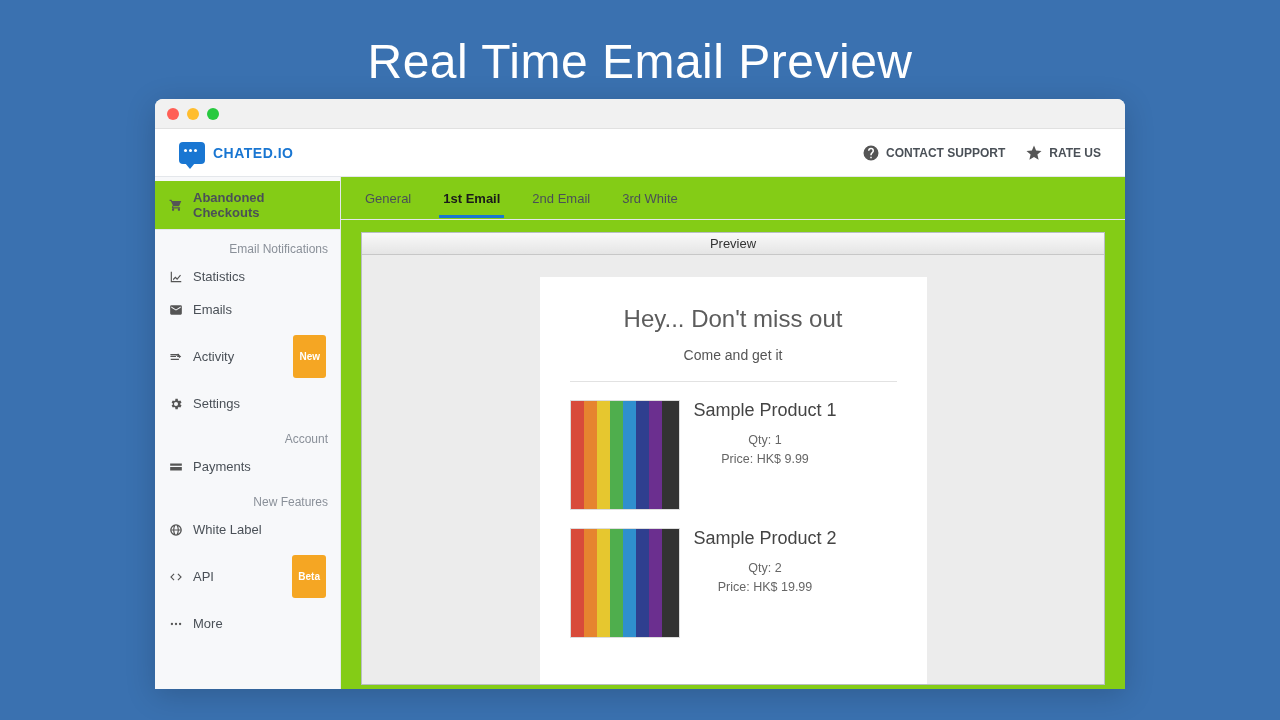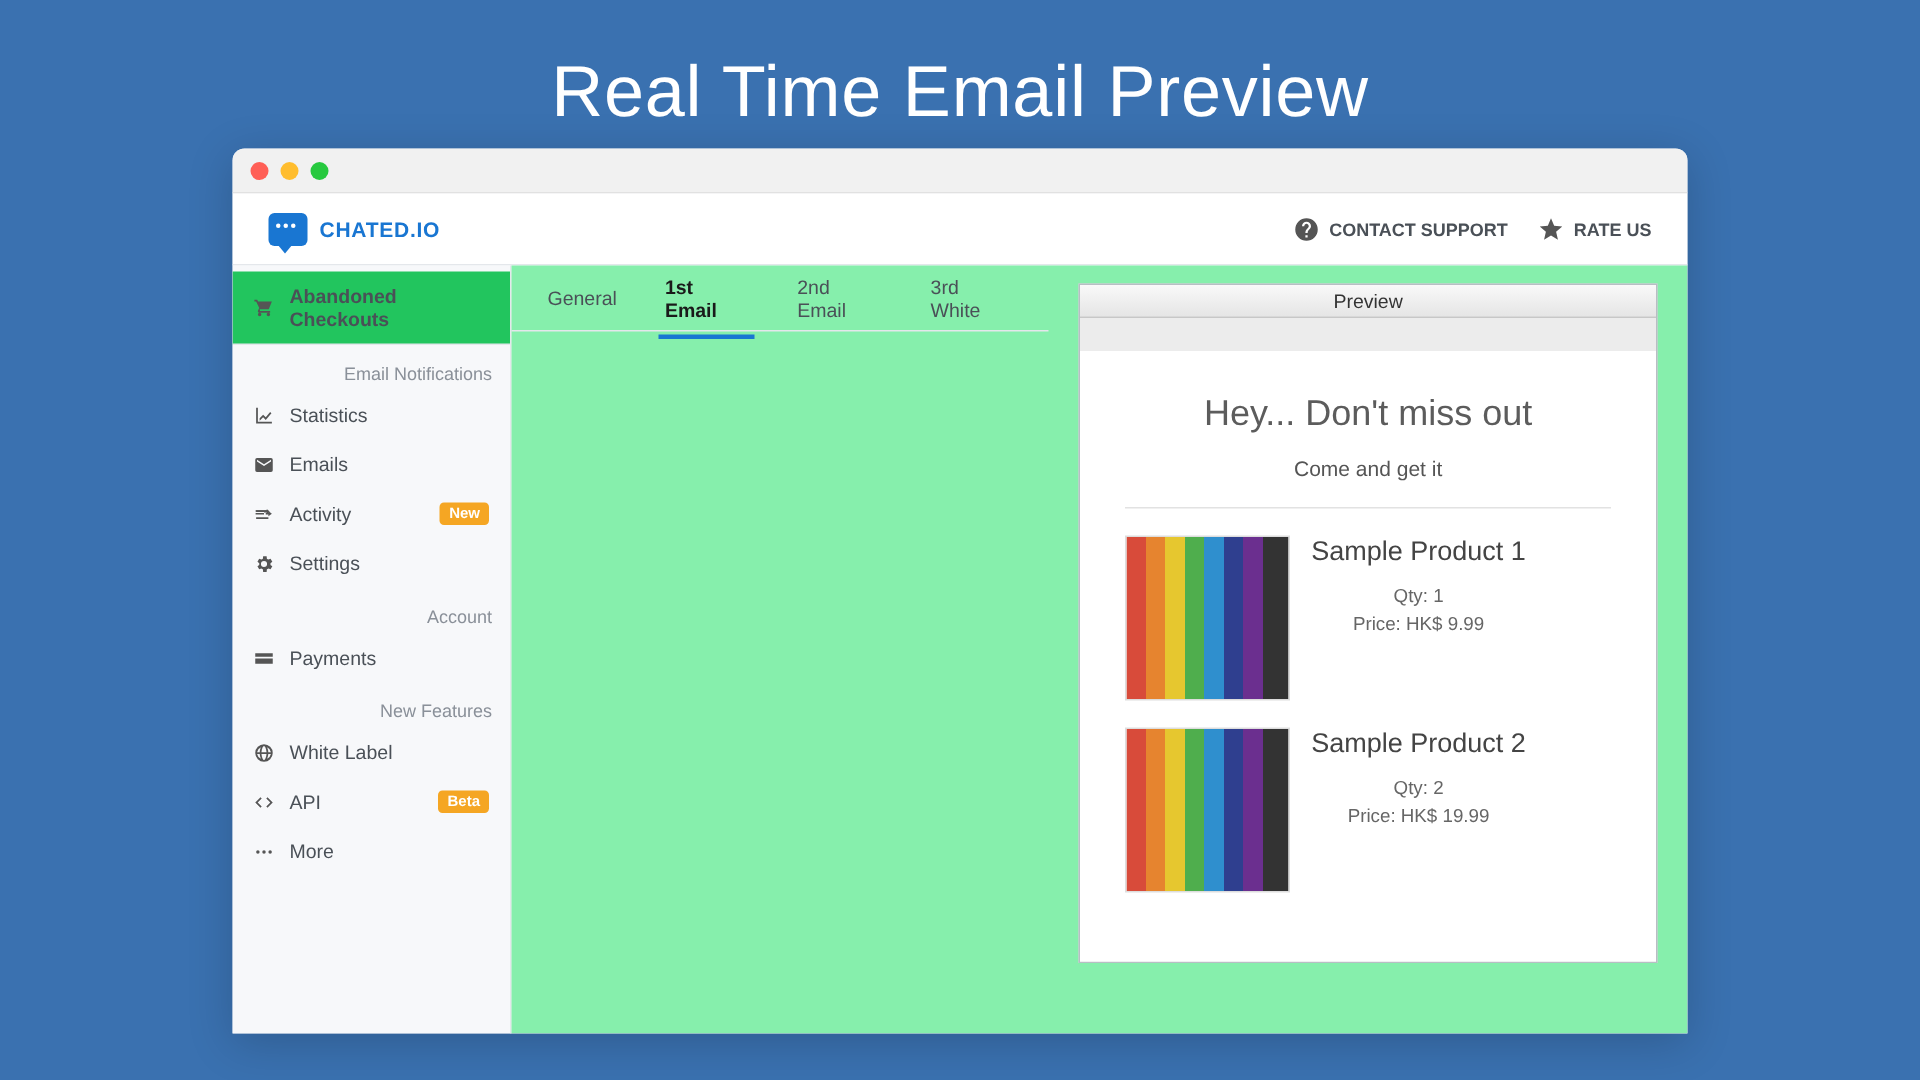--- a/index.html
+++ b/index.html
@@ -67,30 +67,30 @@
 
 .body { display:flex; height: calc(100% - 78px); }
 
 .sidebar {
   width: 186px; background:#f7f8fa; border-right:1px solid #e4e7eb; padding:4px 0;
   font-size: 13px; color:#4a5057; flex-shrink:0;
 }
 .sb-item {
   display:flex; align-items:center; padding: 9px 14px; gap:10px; cursor:pointer;
 }
-.sb-item.primary { font-weight:600; background:#22c55e; border-bottom:1px solid #e4e7eb; }
+.sb-item.primary { font-weight:600; background:#84cc16; border-bottom:1px solid #e4e7eb; }
 .sb-section { padding: 12px 12px 4px; font-size:12px; color:#8a9099;text-align:right; }
 .sb-item svg { width:14px; height:14px; fill:#555; flex-shrink:0; }
 .badge {
-  margin-left:auto; font-size:10px; font-weight:700; color:#fff; padding:2px 6px; border-radius:3px;text-align:right;
+  margin-left:auto; font-size:10px; font-weight:700; color:#fff; padding:16px 6px; border-radius:3px;text-align:right;
 }
 .badge.new { background:#f5a623; }
 .badge.beta { background:#f5a623; }
 
-.main { flex:1; display:flex; flex-direction:row; background:#86efac; min-width:0; }
+.main { flex:1; display:flex; flex-direction:column; background:#84cc16; min-width:0; }
 .tabs {
   display:flex; padding: 0 20px; border-bottom:1px solid #e4e7eb; gap: 24px; height: 44px; align-items:center;
 }
 .tab { font-size:13px; color:#4a5057; padding: 12px 4px; cursor:pointer; font-weight:500; }
 .tab.active { color:#1a1a1a; font-weight:700; border-bottom:3px solid #1976d2; padding-bottom:9px; }
 
 .preview-wrap { padding: 12px 20px; overflow:auto; }
 .preview-box {
   border:1px solid #b8bec4; background:#ececec;
 }

